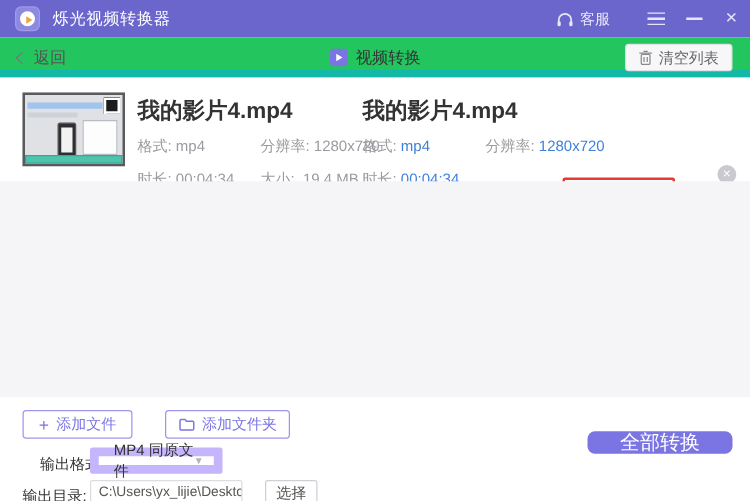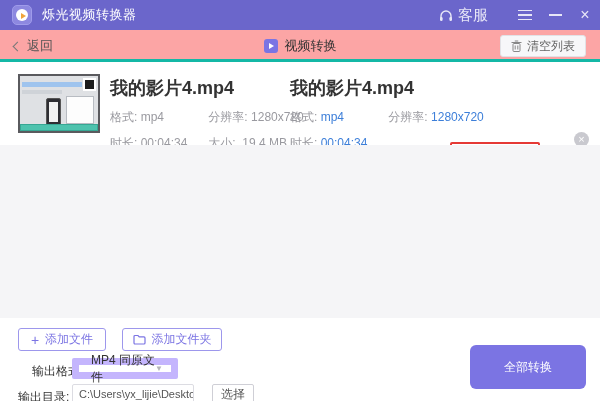--- a/index.html
+++ b/index.html
@@ -11,32 +11,32 @@
   .titlebar { position:absolute; left:0; top:0; width:600px; height:30px; background:#6b66cb;
               display:flex; align-items:center; }
   .app-logo { position:relative; width:20px; height:20px; margin-left:12px; border-radius:5px;
               background:#8d88e0; border:1px solid #9f9bea; }
   .app-logo .disc { position:absolute; left:3px; top:3px; width:12px; height:12px; border-radius:50%;
               background:#fff; }
   .app-logo .tri { position:absolute; left:8px; top:7px; width:0; height:0;
               border-left:5px solid #f0a43c; border-top:3px solid transparent; border-bottom:3px solid transparent; }
   .app-title { color:#fff; font-size:13px; margin-left:10px; letter-spacing:.5px; }
   .titlebar-right { margin-left:auto; display:flex; align-items:center; height:100%; }
-  .support { display:flex; align-items:center; color:#e7e6f7; font-size:15px; gap:5px;
+  .support { display:flex; align-items:center; color:#e7e6f7; font-size:12px; gap:5px;
              margin-right:22px; cursor:default; }
   .win-btn { width:30px; height:30px; display:flex; align-items:center; justify-content:center;
              color:#e7e6f7; }
   .hamburger { width:14px; }
   .hamburger i { display:block; height:1.5px; background:#e7e6f7; margin:3px 0; }
   .min-line { width:13px; height:1.5px; background:#e7e6f7; }
   .close-glyph { font-size:16px; line-height:1; }
 
   
-  .toolbar { position:absolute; left:0; top:30px; width:600px; height:32px; background:#fca5a5;
-             border-bottom:3px solid #14b8a6; }
+  .toolbar { position:absolute; left:0; top:30px; width:600px; height:32px; background:#22c55e;
+             border-bottom:6px solid #14b8a6; }
   .back { position:absolute; left:14px; top:0; height:32px; display:flex; align-items:center; gap:6px;
           color:#555; font-size:13px; }
   .chev { width:7px; height:7px; border-left:1.5px solid #777; border-bottom:1.5px solid #777;
           transform:rotate(45deg); }
   .page-head { position:absolute; left:0; right:0; top:0; height:32px; display:flex;
                align-items:center; justify-content:center; gap:7px; pointer-events:none; }
   .play-badge { position:relative; width:14px; height:14px; border-radius:3px; background:#7b74e3; }
   .play-badge .tri { position:absolute; left:5px; top:3.5px; width:0; height:0;
                border-left:5px solid #fff; border-top:3.5px solid transparent; border-bottom:3.5px solid transparent; }
   .page-title { color:#333; font-size:13px; }
@@ -83,38 +83,38 @@
 
   
   .gray-area { position:absolute; left:0; top:145px; width:600px; height:173px; background:#f5f5f7; }
 
   
   .bottom-panel { position:absolute; left:0; top:318px; width:600px; height:83px; background:#fff; }
   .ghost-btn { position:absolute; height:23px; display:flex; align-items:center; justify-content:center;
                gap:6px; background:#fff; border:1px solid #9d97ec; border-radius:3px; color:#7b74e3;
                font-size:12px; }
   .add-file { left:18px; top:10px; width:88px; }
-  .add-folder { left:122px; top:10px; width:100px; }
+  .add-folder { left:132px; top:10px; width:100px; }
   .plus-glyph { font-size:14px; line-height:1; }
 
   .form-label { position:absolute; font-size:12px; color:#333; }
   .fmt-label { left:18px; top:45px;margin-left:14px; }
   .dir-label { left:18px; top:71px; }
   .select-box { position:absolute; left:72px; top:40px; width:106px; height:21px; border:7px solid #c4b5fd;
                border-radius:2px; background:#fff; display:flex; align-items:center; font-size:12px; color:#333; }
   .select-box .sel-text { padding-left:12px; }
   .select-box .arrow { margin-left:auto; margin-right:8px; font-size:8px; color:#b4b4ba; }
   .dir-input { position:absolute; left:72px; top:66px; width:122px; height:20px; border:1px solid #dcdce2;
                border-radius:2px; background:#fff; font-size:11px; color:#555; display:flex; align-items:center;
                padding-left:6px; white-space:nowrap; overflow:hidden; }
   .browse-btn { position:absolute; left:212px; top:66px; width:42px; height:20px; border:1px solid #cfcfd6;
                border-radius:2px; background:#fff; color:#555; font-size:12px;
                display:flex; align-items:center; justify-content:center; }
-  .convert-all { position:absolute; left:470px; top:27px; width:116px; height:44px; border-radius:6px;
-               background:#7b74e3; color:#fff; font-size:12px; border:none;
+  .convert-all { position:absolute; left:470px; top:27px; width:116px; height:18px; border-radius:6px;
+               background:#7b74e3; color:#fff; font-size:16px; border:none;
                display:flex; align-items:center; justify-content:center; }
 
   svg { display:block; }
 </style>
 </head>
 <body>
 
 <div class="window">
 
   <div class="titlebar">

